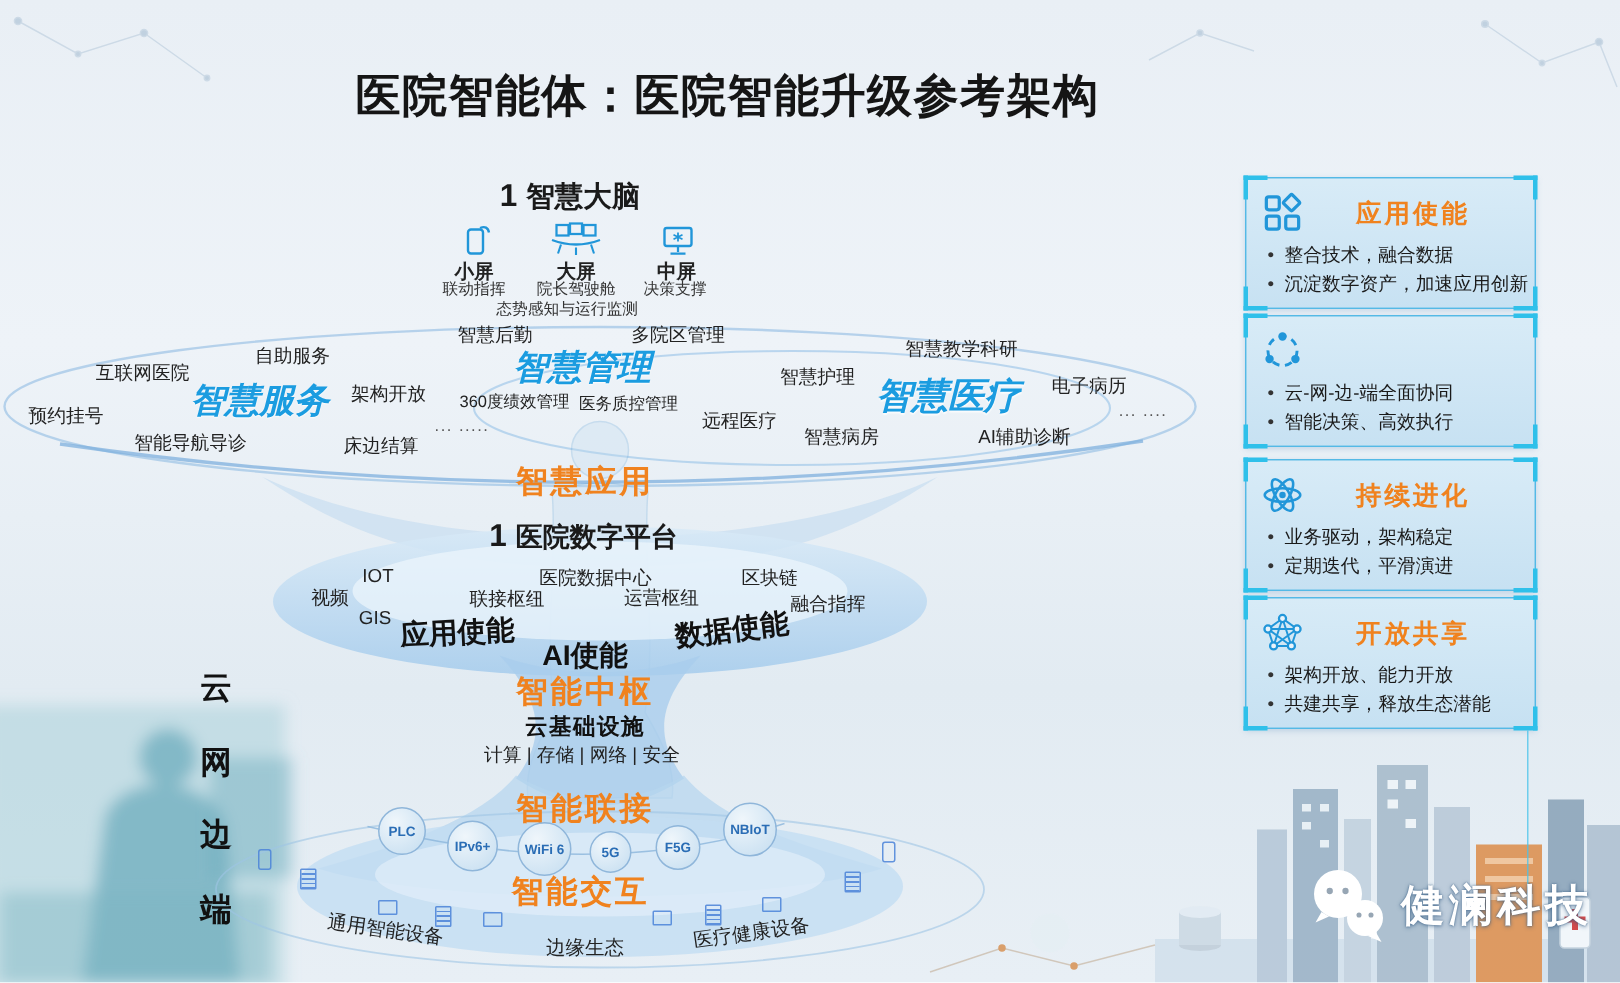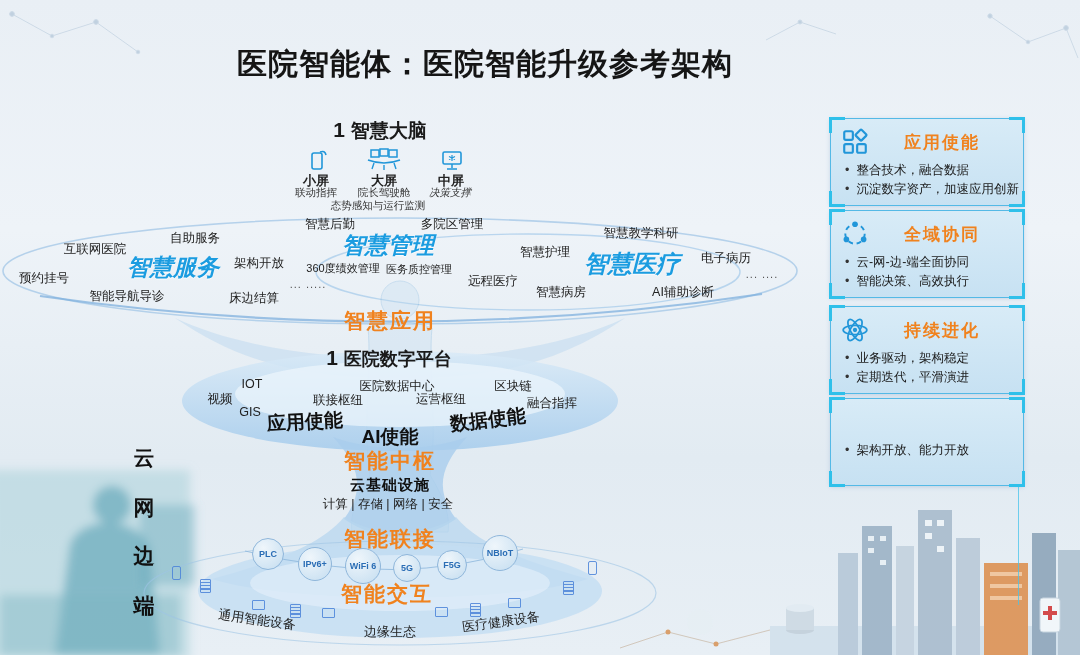--- a/index.html
+++ b/index.html
@@ -178,21 +178,21 @@
   <svg class="abs" style="left:441px;top:149px;" width="22" height="22" viewBox="0 0 22 22">
     <rect x="2" y="3" width="18" height="12" rx="1.5" fill="none" stroke="#2196d9" stroke-width="1.6"></rect>
     <path d="M11,6 L11,12 M8,7.5 L14,10.5 M14,7.5 L8,10.5" stroke="#2196d9" stroke-width="1.2"></path>
     <path d="M11,15 L11,19 M6,20 L16,20" stroke="#2196d9" stroke-width="1.5"></path>
   </svg>
   <div class="abs ctr screen-name" style="left:316px;top:181px;">小屏</div>
   <div class="abs ctr screen-desc" style="left:316px;top:193px;">联动指挥</div>
   <div class="abs ctr screen-name" style="left:384px;top:181px;">大屏</div>
   <div class="abs ctr screen-desc" style="left:384px;top:193px;">院长驾驶舱</div>
   <div class="abs ctr screen-name" style="left:451px;top:181px;">中屏</div>
-  <div class="abs ctr screen-desc" style="left:450px;top:193px;font-style:italic;">决策支撑</div>
+  <div class="abs ctr screen-desc" style="left:450px;top:193px;">决策支撑</div>
   <div class="abs ctr brain-caption" style="left:378px;top:206px;">态势感知与运行监测</div>
 
   <div class="abs ctr domain-label" style="left:173px;top:267px;">智慧服务</div>
   <div class="abs ctr domain-label" style="left:388px;top:245px;">智慧管理</div>
   <div class="abs ctr domain-label" style="left:632px;top:264px;font-size:24px;">智慧医疗</div>
 
   <div class="abs ctr ring-item" style="left:95px;top:249px;">互联网医院</div>
   <div class="abs ctr ring-item" style="left:195px;top:238px;text-align:center;">自助服务</div>
   <div class="abs ctr ring-item" style="left:330px;top:224px;">智慧后勤</div>
   <div class="abs ctr ring-item" style="left:452px;top:224px;">多院区管理</div>
@@ -283,21 +283,20 @@
 
   <div class="abs pbox" style="top:210px;">
     <div class="pbox-inner">
       <div class="pbox-head">
         <svg width="28" height="28" viewBox="0 0 26 26">
           <circle cx="13" cy="13" r="9" fill="none" stroke="#2196d9" stroke-width="1.8" stroke-dasharray="4.5 3.5"></circle>
           <circle cx="13" cy="4" r="2.6" fill="#2196d9"></circle>
             <circle cx="5" cy="18" r="2.6" fill="#2196d9"></circle>
             <circle cx="21" cy="18" r="2.6" fill="#2196d9"></circle>
         </svg>
-        <div class="pbox-title">全域协同</div>
       </div>
       <div class="pbox-bullets">
         <div class="pbullet">云-网-边-端全面协同</div>
         <div class="pbullet">智能决策、高效执行</div>
       </div>
     </div>
   </div>
 
   <div class="abs pbox" style="top:306px;">
     <div class="pbox-inner">
@@ -314,22 +313,49 @@
       </div>
       <div class="pbox-bullets">
         <div class="pbullet">业务驱动，架构稳定</div>
         <div class="pbullet">定期迭代，平滑演进</div>
       </div>
     </div>
   </div>
 
   <div class="abs pbox" style="top:398px;">
     <div class="pbox-inner">
+      <div class="pbox-head">
+        <svg width="28" height="28" viewBox="0 0 26 26">
+          <path d="M13,4 L4,10.5 L7.5,21 L18.5,21 L22,10.5 Z M13,4 L22,10.5 M13,4 L7.5,21 M13,4 L18.5,21 M4,10.5 L22,10.5 M4,10.5 L18.5,21 M22,10.5 L7.5,21" fill="none" stroke="#2196d9" stroke-width="1.2"></path>
+          <g fill="#eaf4fb" stroke="#2196d9" stroke-width="1.4">
+            <circle cx="13" cy="4" r="2.2"></circle>
+              <circle cx="4" cy="10.5" r="2.2"></circle>
+              <circle cx="22" cy="10.5" r="2.2"></circle>
+            <circle cx="7.5" cy="21" r="2.2"></circle>
+              <circle cx="18.5" cy="21" r="2.2"></circle>
+          </g>
+        </svg>
+        <div class="pbox-title">开放共享</div>
+      </div>
       <div class="pbox-bullets">
         <div class="pbullet">架构开放、能力开放</div>
+        <div class="pbullet">共建共享，释放生态潜能</div>
       </div>
     </div>
   </div>
 
   <div class="abs vline"></div>
 
+  <div class="abs logo-wrap">
+    <svg width="54" height="56" viewBox="0 0 54 56">
+      <circle cx="20" cy="20" r="16" fill="#ffffff"></circle>
+      <path d="M9,32 L5,39 L14,35 Z" fill="#ffffff"></path>
+      <circle cx="14.5" cy="18" r="2.1" fill="#97a6b4"></circle>
+        <circle cx="25" cy="18" r="2.1" fill="#97a6b4"></circle>
+      <circle cx="38" cy="36" r="12" fill="#ffffff"></circle>
+      <path d="M45,45 L49,52 L40,48 Z" fill="#ffffff"></path>
+      <circle cx="34" cy="34" r="1.7" fill="#97a6b4"></circle>
+        <circle cx="42" cy="34" r="1.7" fill="#97a6b4"></circle>
+    </svg>
+    <span class="logo-text">健澜科技</span>
+  </div>
 
 </div>
 
 </body></html>

